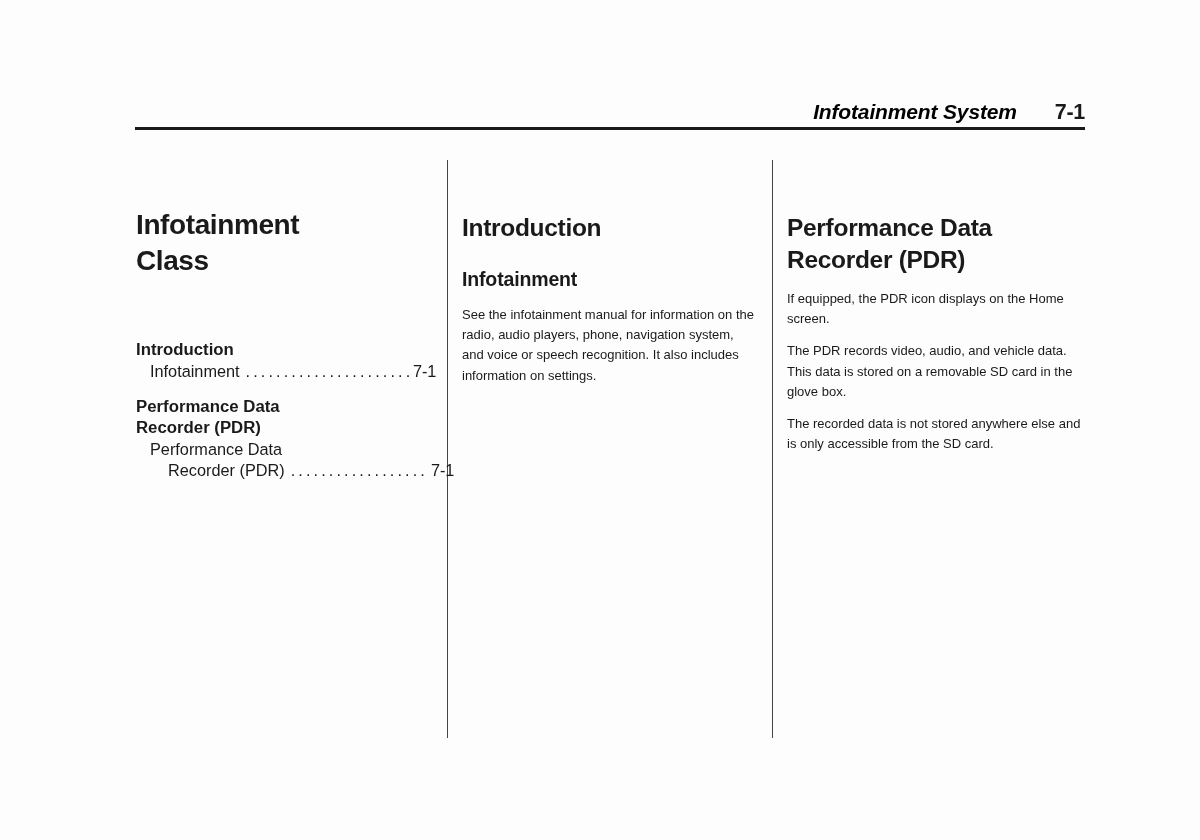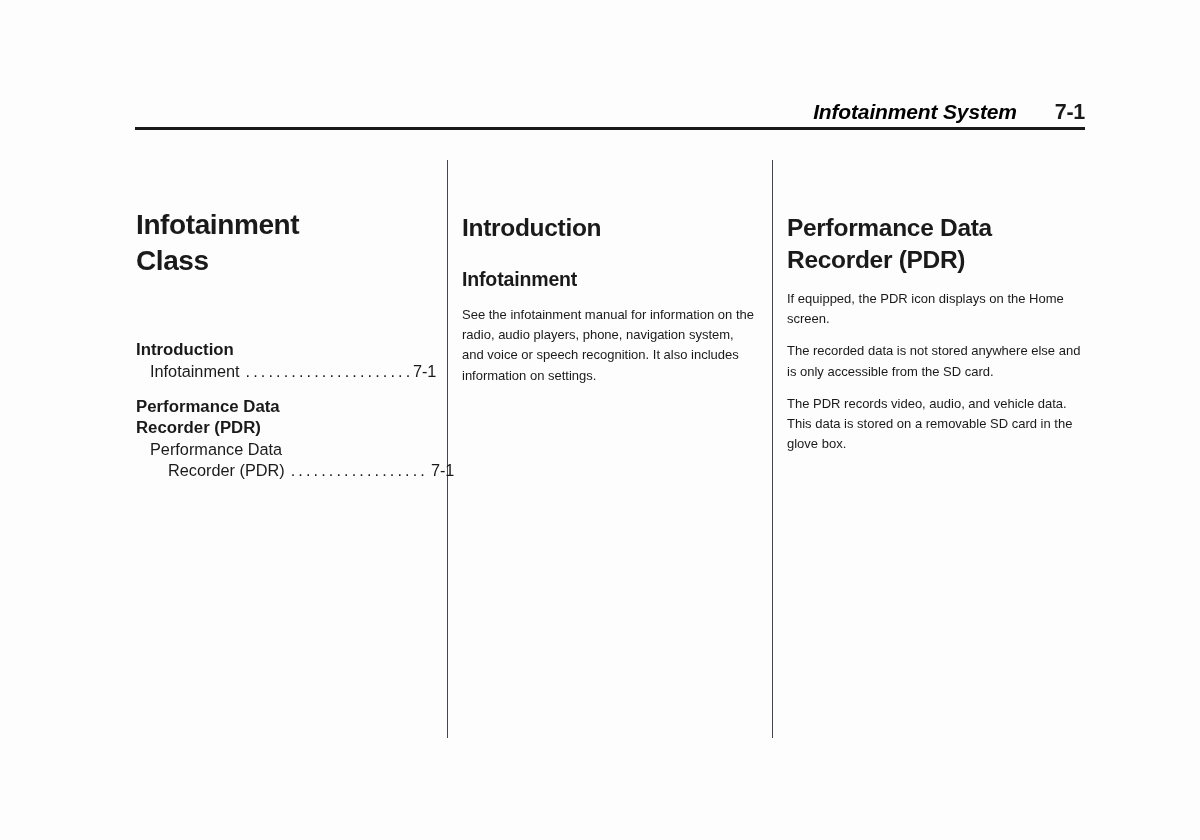--- a/index.html
+++ b/index.html
@@ -203,17 +203,17 @@
     <h3 class="subsection-title">Infotainment</h3>
     <p class="para first">See the infotainment manual for information on the radio, audio players, phone, navigation system, and voice or speech recognition. It also includes information on settings.</p>
   </div>
 
   <div class="col col3">
     <h2 class="section-title">
       <span>Performance Data</span><br>
       <span>Recorder (PDR)</span>
     </h2>
     <p class="para first">If equipped, the PDR icon displays on the Home screen.</p>
+    <p class="para">The PDR records video, audio, and vehicle data. This data is stored on a removable SD card in the glove box.</p>
     <p class="para">The recorded data is not stored anywhere else and is only accessible from the SD card.</p>
-    <p class="para">The PDR records video, audio, and vehicle data. This data is stored on a removable SD card in the glove box.</p>
   </div>
 
 </div>
 
 </body></html>

